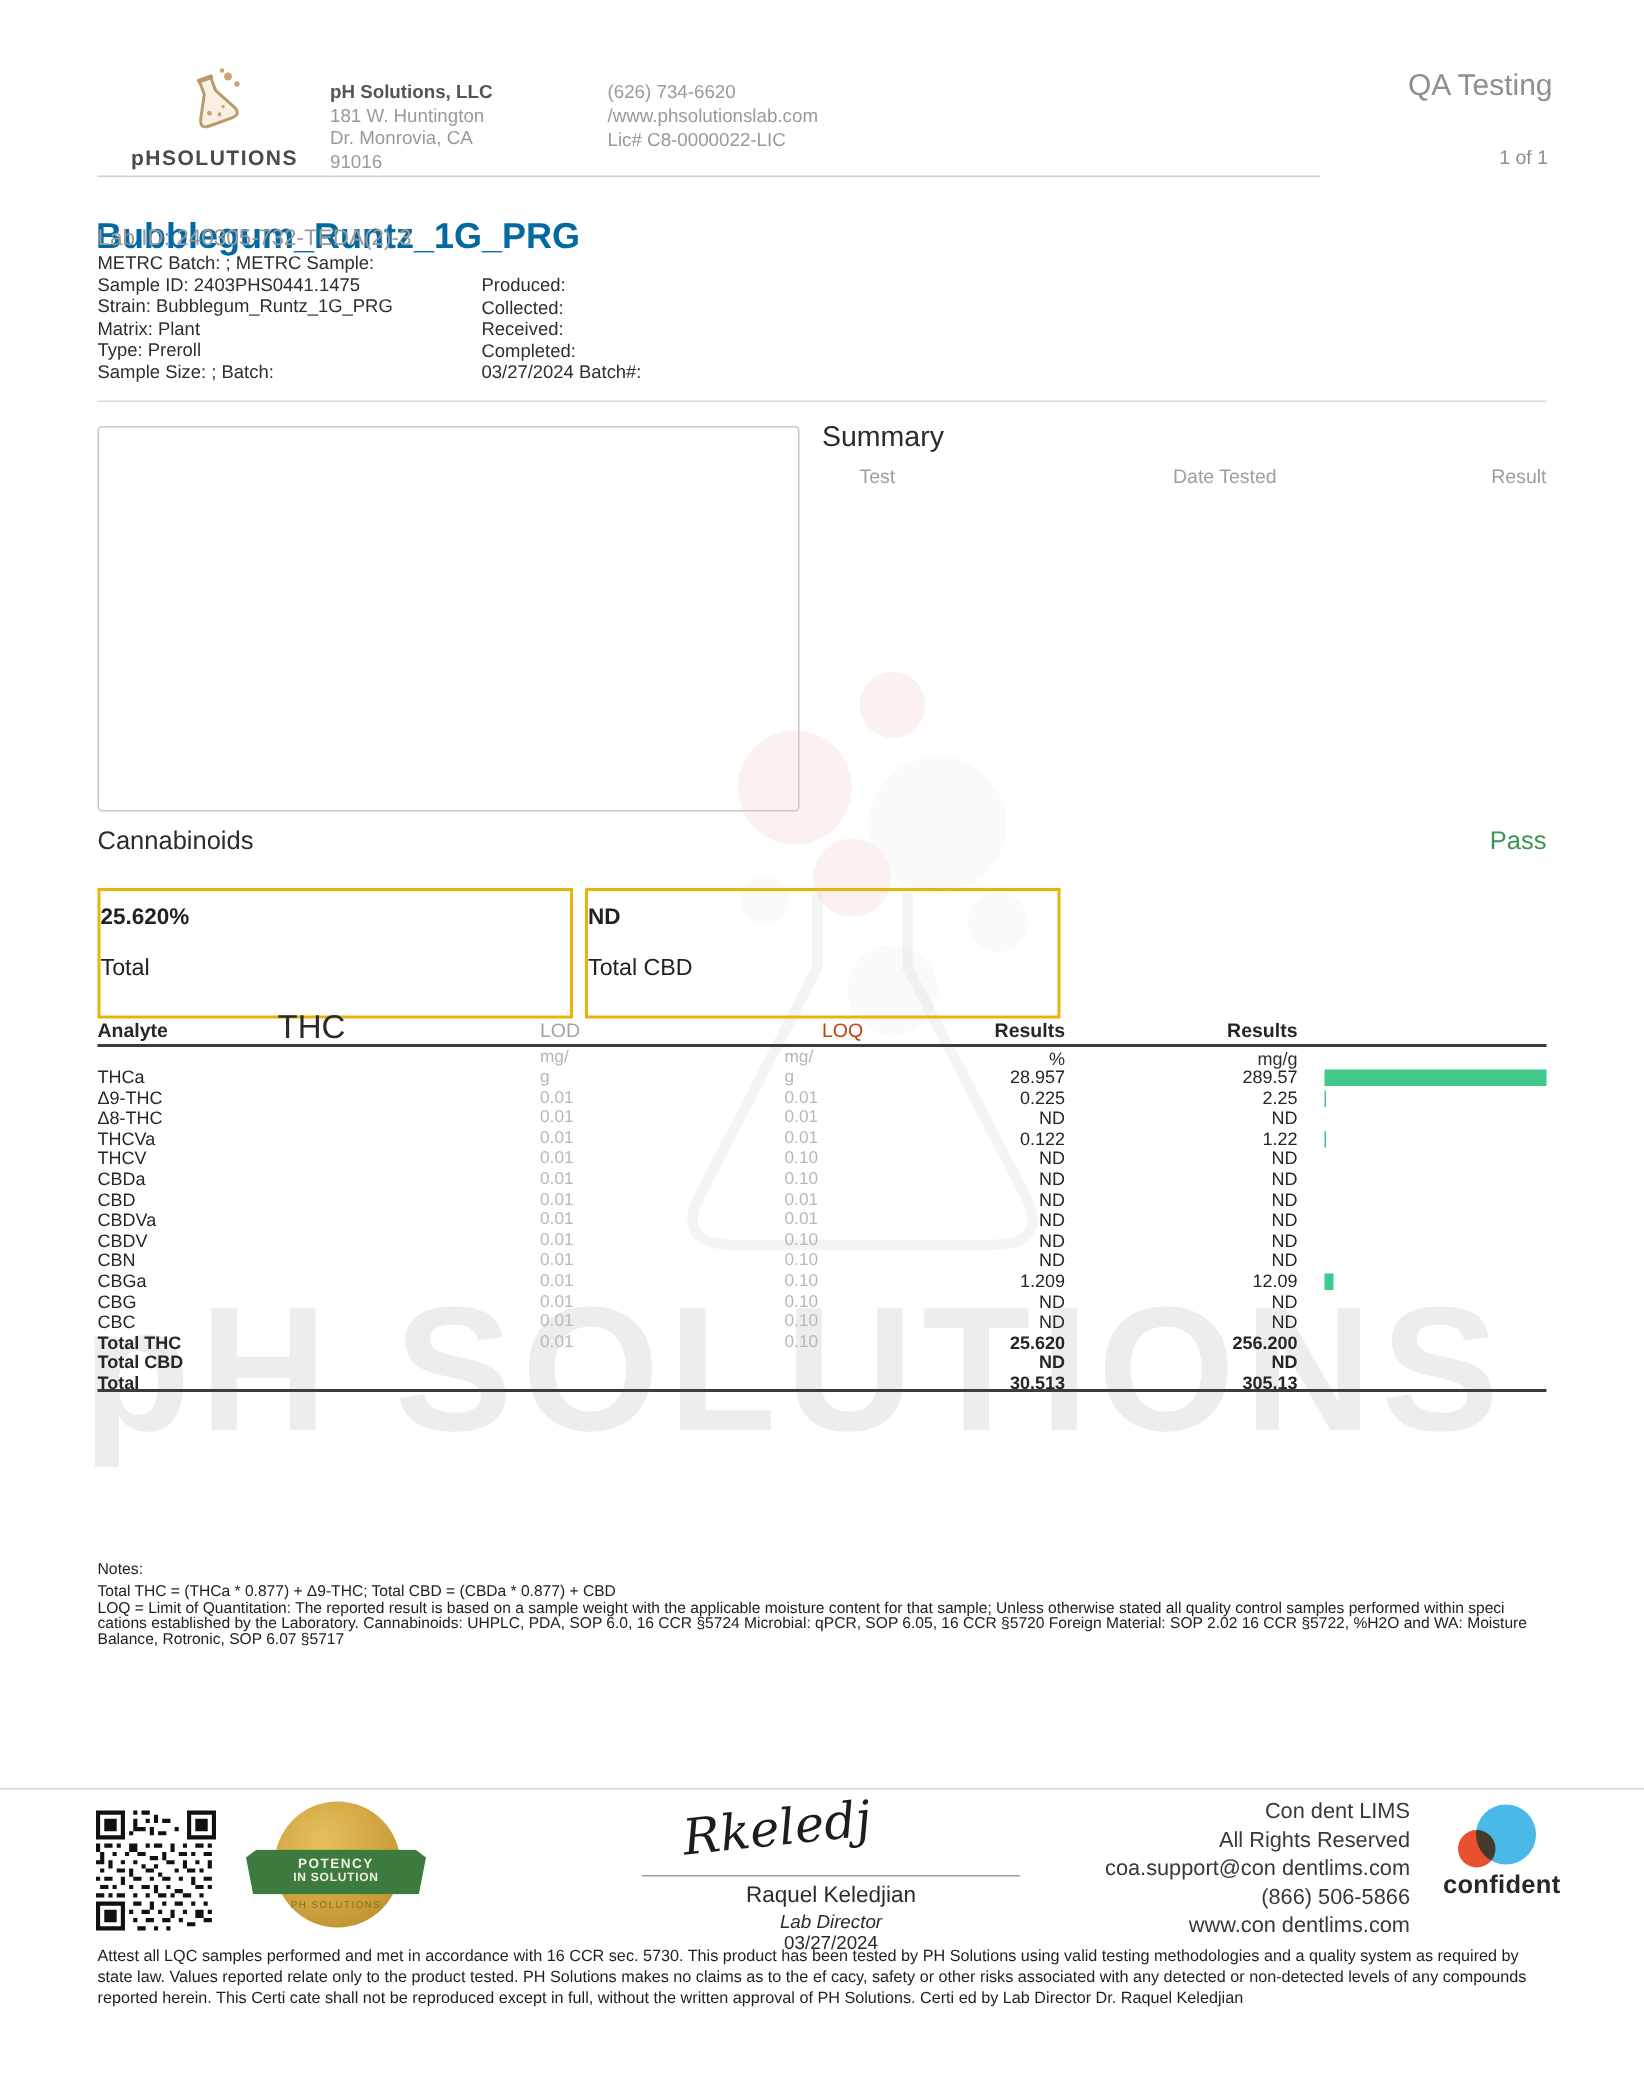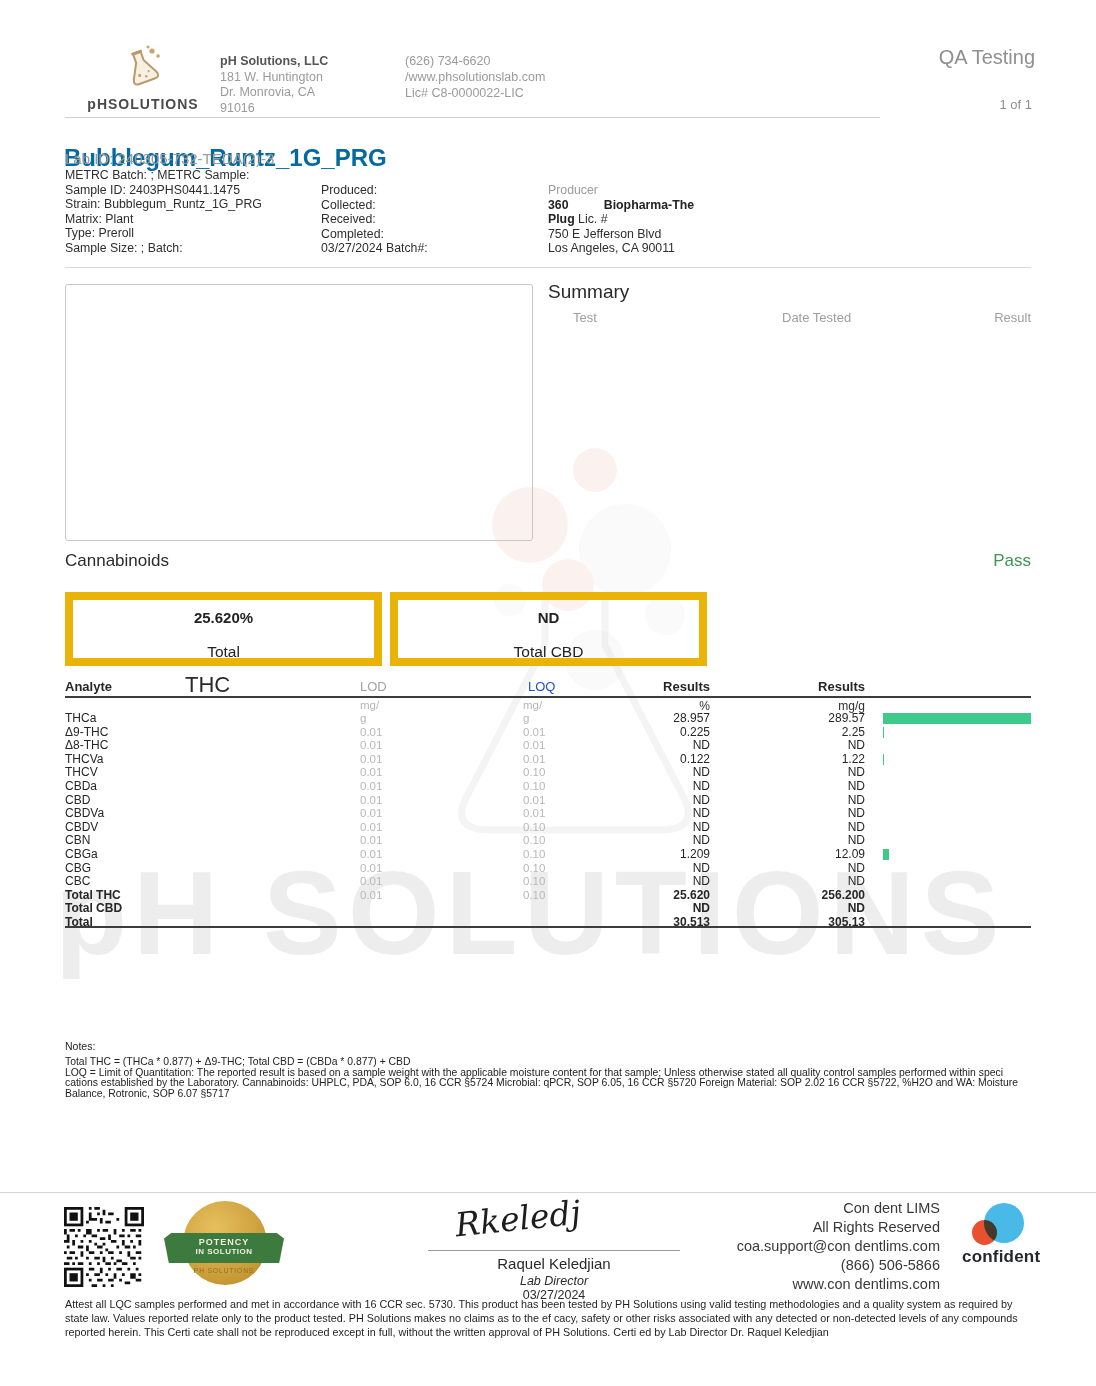--- a/index.html
+++ b/index.html
@@ -40,31 +40,31 @@
   .photo-box { left:65px; top:284px; width:468px; height:257px; border:1px solid #c8c8c8; border-radius:3px; background:transparent; z-index:1; }
   .summary-title { left:548px; top:281px; font-size:19px; color:#2b2b2b; z-index:1; }
   .summary-col { top:310px; font-size:13px; color:#9e9e9e; z-index:1;margin-left:25px; }
   .sum-test { left:548px; }
   .sum-date { left:757px; }
   .sum-result { right:65px; }
 
   
   .cann-title { left:65px; top:551px; font-size:17px; color:#2b2b2b; z-index:1; }
   .pass { top:551px; right:65px; font-size:17px; color:#3e9451; z-index:1; }
-  .resbox { top:592px; height:74px; border:8px solid #eab308; text-align:center; z-index:1; background:rgba(255,255,255,0.0); }
+  .resbox { top:592px; height:87px; border:2px solid #eab308; text-align:left; z-index:1; background:rgba(255,255,255,0.0); }
   .resbox .val { margin-top:9px; font-size:15px; font-weight:bold; color:#222; }
   .resbox .lbl { margin-top:17px; font-size:15.5px; color:#222; }
   .box1 { left:65px; width:317px; } .box2 { left:390px; width:317px; } .box3 { left:714px; width:317px; }
   .thc-overflow { left:185px; top:672px; font-size:22px; color:#2a2a2a; z-index:1; }
 
   
   .th-row { z-index:1; font-size:13px; top:679px; }
   .th-analyte { left:65px; font-weight:bold; color:#262626; }
   .th-lod { left:360px; color:#a3a3a3; }
-  .th-loq { left:528px; color:#1d4ed8; }
+  .th-loq { left:548px; color:#c2410c; }
   .th-res1 { right:386px; font-weight:bold; color:#262626; }
   .th-res2 { right:231px; font-weight:bold; color:#262626; }
   .th-underline { left:65px; top:696px; width:966px; height:2px; background:#3c3c3c; z-index:1; }
   .unit-row { top:699px; font-size:11.5px; z-index:1; }
   .u-lod { left:360px; color:#b5b5b5; } .u-loq { left:523px; color:#b5b5b5; }
   .u-pct { right:386px; font-size:12px; color:#2e2e2e; } .u-mgg { right:231px; font-size:12px; color:#2e2e2e; }
   .rows { left:65px; top:712px; width:966px; z-index:1; }
   .trow { position:relative; height:13.6px; font-size:12px; line-height:13.6px; }
   .trow span { position:absolute; white-space:nowrap; }
   .c-name { left:0; color:#262626; }
@@ -177,32 +177,20 @@
       <div class="bold">Sample Size: ; Batch:</div>
     </div>
   <div class="abs meta-col meta-mid">
 
   <div class="bold">Produced:</div>
       <div class="bold">Collected:</div>
       <div class="bold">Received:</div>
       <div class="bold">Completed:</div>
       <div class="bold">03/27/2024 Batch#:</div>
     </div>
-  <div class="abs meta-col meta-right">
-    <div class="producer-label">Producer</div>
-    <div class="producer-name1">
-      <b>360</b>
-      <b>Biopharma-The</b>
-    </div>
-    <div class="producer-name2">
-      <b>Plug</b><span> Lic. #</span>
-    </div>
-    <div>750 E Jefferson Blvd</div>
-    <div>Los Angeles, CA 90011</div>
-  </div>
   <div class="abs meta-rule"></div>
 
   <div class="abs photo-box"></div>
   <div class="abs summary-title">Summary</div>
   <div class="abs summary-col sum-test">Test</div>
   <div class="abs summary-col sum-date">Date Tested</div>
   <div class="abs summary-col sum-result">Result</div>
 
   <div class="abs cann-title">Cannabinoids</div>
   <div class="abs pass">Pass</div>

